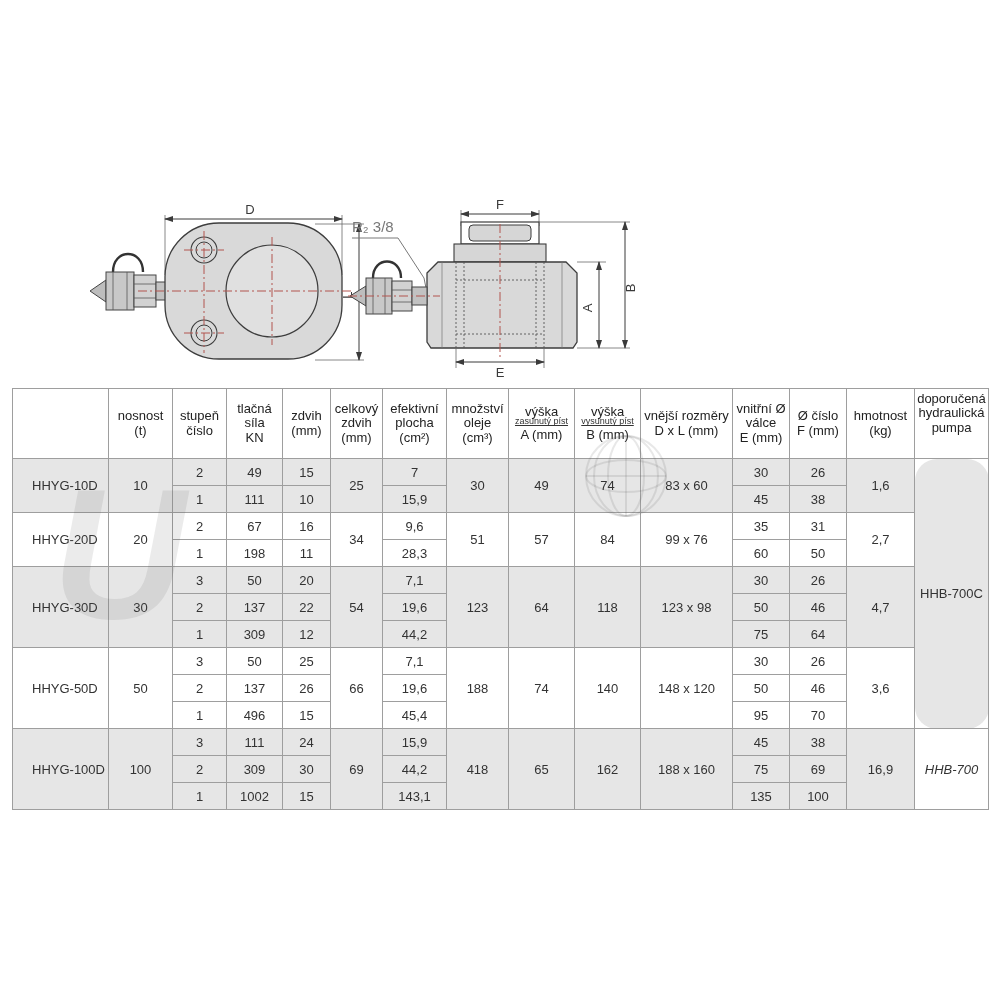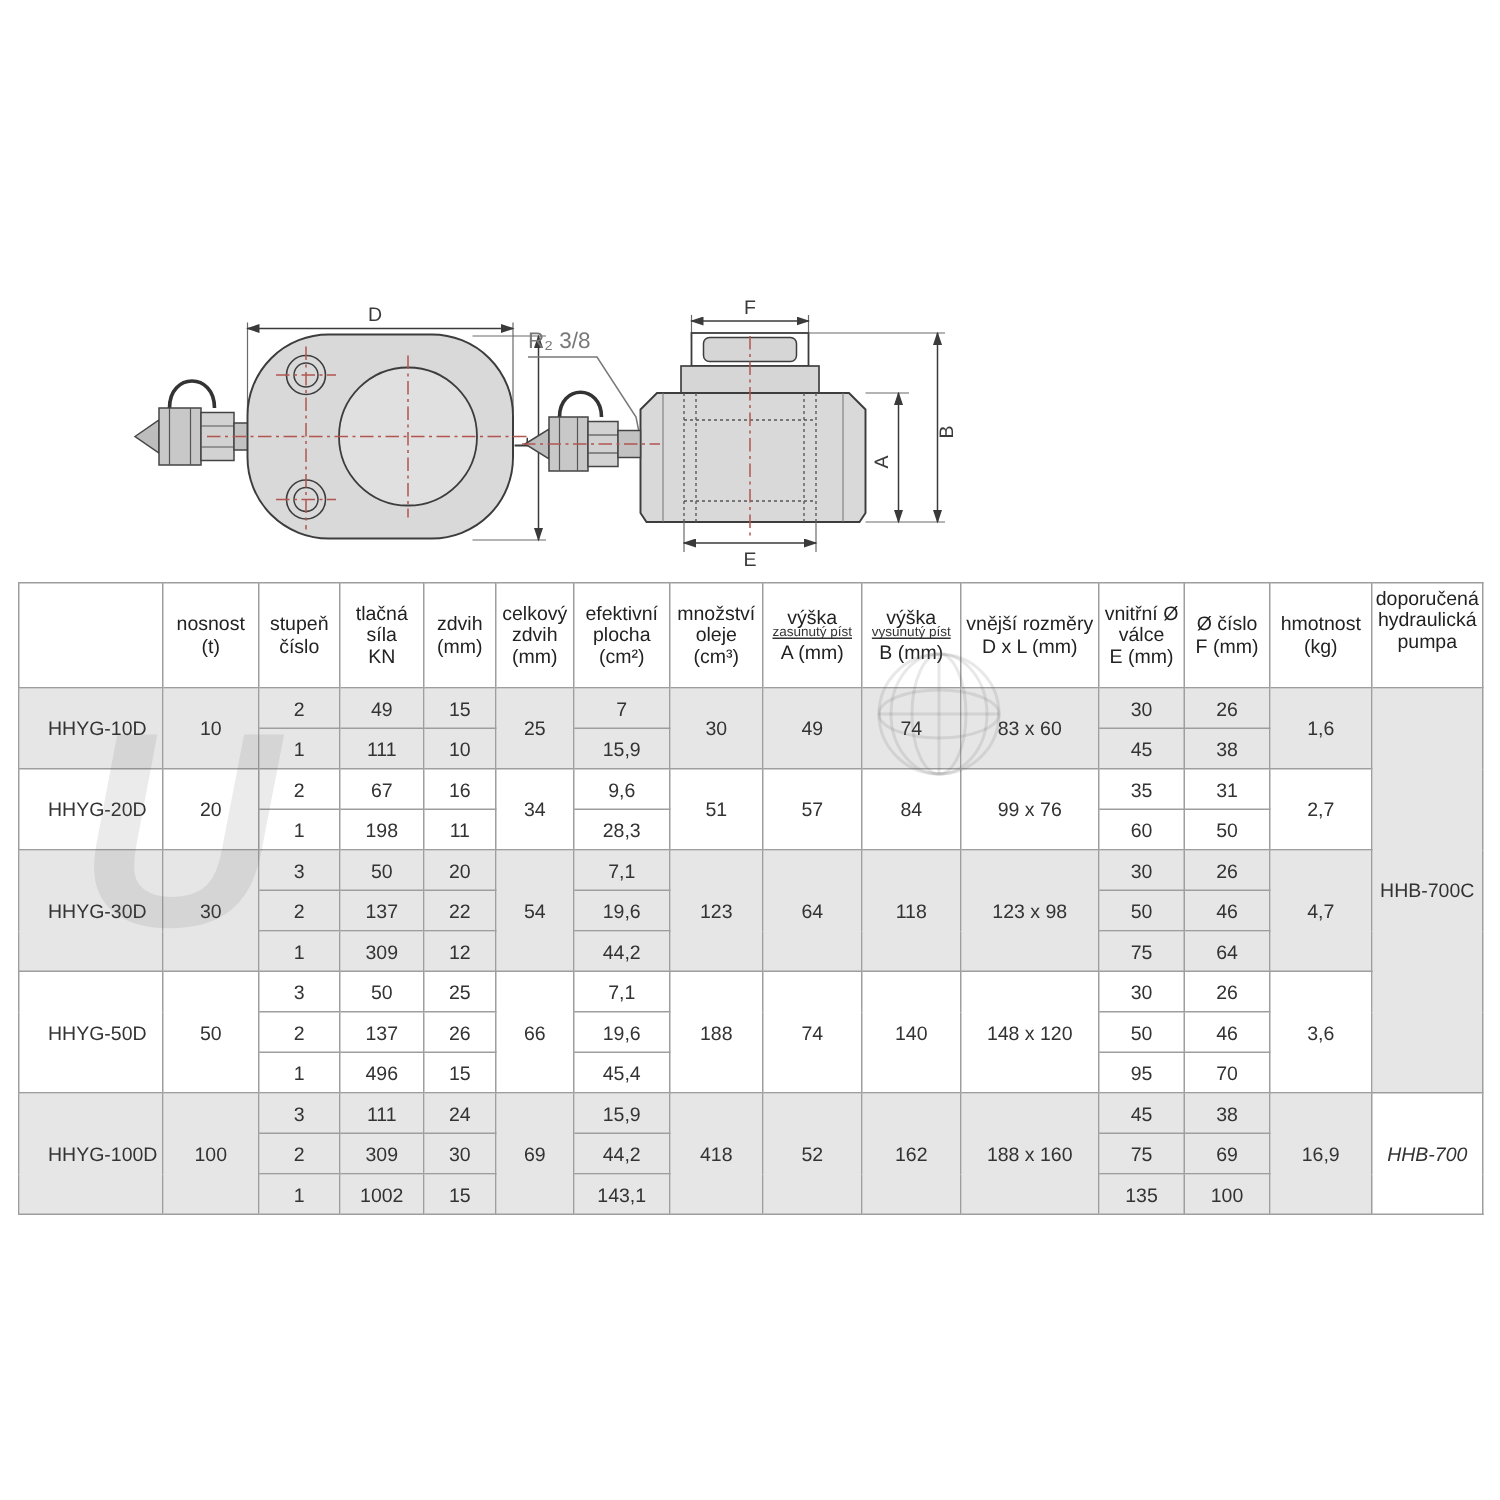--- a/index.html
+++ b/index.html
@@ -28,21 +28,21 @@
   table.spec thead th { height:68px; vertical-align:top; background:#fff; color:#222; }
   .hwrap { display:flex; flex-direction:column; justify-content:center; height:66px; padding-top:3px; }
   .hwrap.center { justify-content:flex-start; }
   .hname { line-height:1.1; }
   .hsub  { font-size:9px; line-height:1.05; color:#333; margin-top:-2px;text-decoration:underline; }
   .hunit { padding-bottom:3px; }
   table.spec tbody tr { height:27px; }
   table.spec td.model { text-align:left; padding-left:19px; }
   tr.shaded td { background:#e6e6e6; }
   tr.plain  td { background:#ffffff; }
-  td.pump-shaded { background:#e6e6e6 !important; }
+  td.pump-shaded { background:#e6e6e6 !important;border-radius:22px; }
   td.pump-plain  { background:#ffffff !important;font-style:italic; }
 
   
   .dimtxt { font-size:13px; fill:#3a3a3a; }
   .thread { font-size:15px; fill:#787878; }
 </style>
 </head>
 <body>
 
 <div class="page">
@@ -390,21 +390,21 @@
         </tr>
         <tr class="shaded">
           <td rowspan="3" class="model">HHYG-100D</td>
           <td rowspan="3" class="">100</td>
           <td class="">3</td>
           <td class="">111</td>
           <td class="">24</td>
           <td rowspan="3" class="">69</td>
           <td class="">15,9</td>
           <td rowspan="3" class="">418</td>
-          <td rowspan="3" class="">52</td>
+          <td rowspan="3" class="">65</td>
           <td rowspan="3" class="">162</td>
           <td rowspan="3" class="">188 x 160</td>
           <td class="">45</td>
           <td class="">38</td>
           <td rowspan="3" class="">16,9</td>
           <td rowspan="3" class="pump-plain">HHB-700</td>
         </tr>
         <tr class="shaded">
           <td class="">2</td>
           <td class="">309</td>

